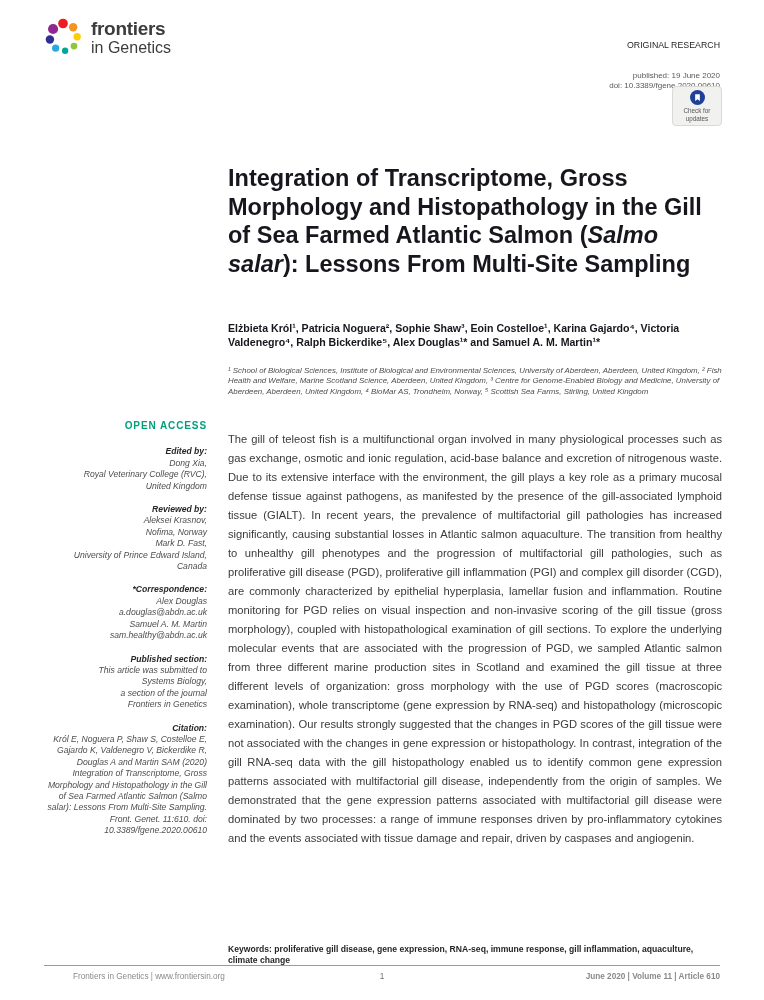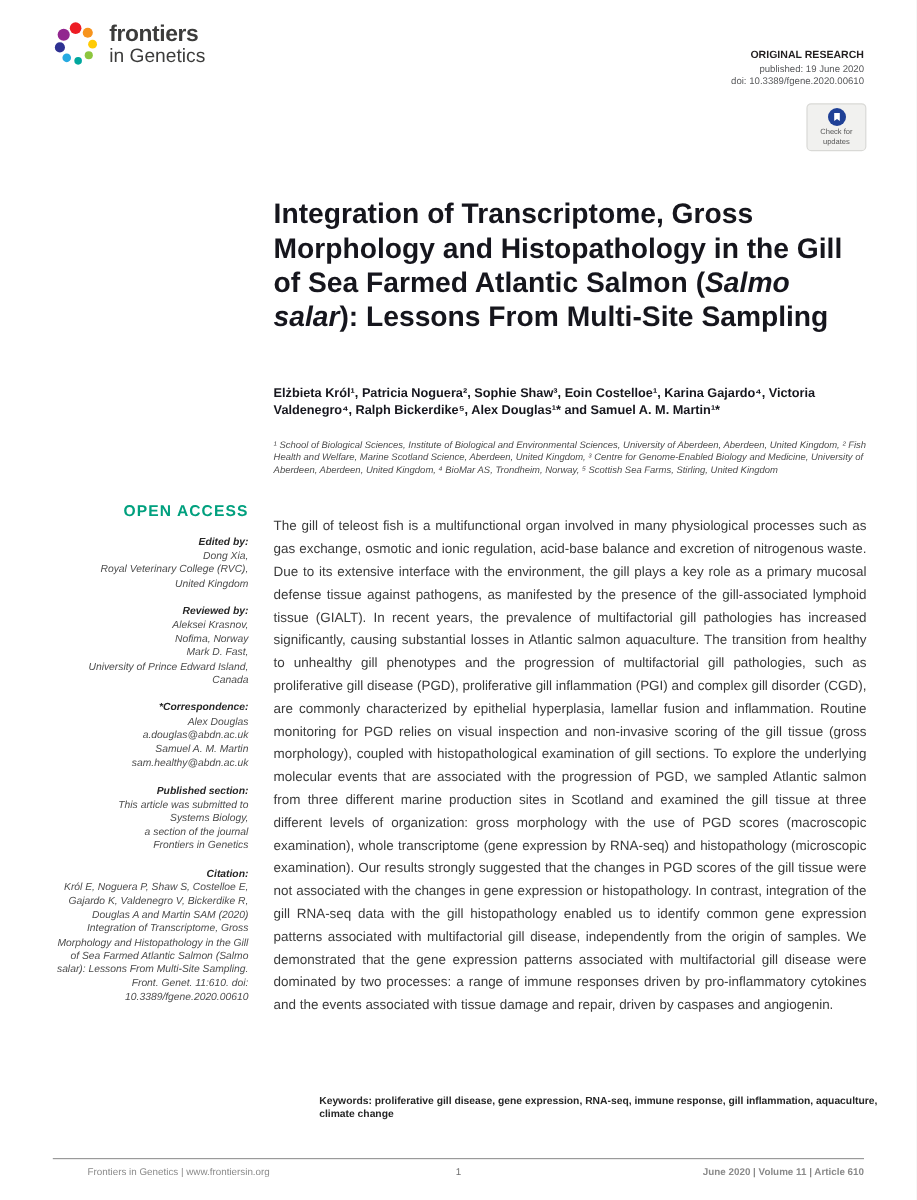--- a/index.html
+++ b/index.html
@@ -14,21 +14,21 @@
     font-family: "Liberation Sans", sans-serif;
     overflow: hidden;
   }
 
   
   .logo { position: absolute; left: 44px; top: 18px; display: flex; align-items: center; gap: 9px; }
   .logo-text .l1 { font-size: 19px; font-weight: 700; color: #3c3c3b; line-height: 20px; letter-spacing: -0.3px; }
   .logo-text .l2 { font-size: 16px; font-weight: 400; color: #3c3c3b; line-height: 17px; }
 
   .header-meta { position: absolute; right: 44px; top: 40px; text-align: right; font-size: 8px; color: #58595b; line-height: 10.5px; }
-  .article-type { font-size: 8.8px; font-weight: 700; color: #231f20; margin-bottom: 2px; }
+  .article-type { font-size: 8.8px; font-weight: 400; color: #231f20; margin-bottom: 20px; }
 
   .check-updates {
     position: absolute; left: 672px; top: 86px; width: 50px; height: 40px;
     background: #f1f1ef; border: 1px solid #d9d9d6; border-radius: 4px;
     display: flex; flex-direction: column; align-items: center; justify-content: center; gap: 2px;
     cursor: pointer;
   }
   .crossmark-circle { width: 15px; height: 15px; border-radius: 50%; background: #1f4096; display: flex; align-items: center; justify-content: center; }
   .check-text { font-size: 6.3px; color: #555; text-align: center; line-height: 7.2px; white-space: pre-line; }
 
@@ -41,32 +41,32 @@
     font-size: 10.6px; font-weight: 700; color: #16161d; line-height: 13.5px; }
 
   .affiliations { position: absolute; left: 228px; top: 366px; width: 494px;
     font-size: 7.9px; font-style: italic; color: #4d4d4d; line-height: 10.3px; }
 
   
   .sidebar { position: absolute; left: 44px; top: 420px; width: 163px; text-align: right;
     font-size: 8.6px; font-style: italic; color: #4d4d4d; line-height: 11.4px; }
   .sb-block { margin-bottom: 12px; }
   .sb-label { font-weight: 700; color: #262626; }
-  .open-access { font-style: normal; font-weight: 700; font-size: 13px; letter-spacing: 0.9px;
+  .open-access { font-style: normal; font-weight: 700; font-size: 10px; letter-spacing: 0.9px;
     color: #00a07e; margin-bottom: 15px; }
   .pre { white-space: pre-line; }
   .sb-line .sb-label { display: inline; }
   .sb-line span { display: inline; }
 
   
   .abstract { position: absolute; left: 228px; top: 430px; width: 494px; margin: 0;
     font-size: 11.2px; line-height: 19px; text-align: justify; color: #3a3a3a; }
 
-  .keywords { position: absolute; left: 228px; top: 912px; width: 494px;
-    font-size: 8.6px; font-weight: 700; color: #262626; line-height: 11px; margin-left: 38px; }
+  .keywords { position: absolute; left: 228px; top: 944px; width: 494px;
+    font-size: 8.6px; font-weight: 700; color: #262626; line-height: 11px; }
 
   
   .footer-rule { position: absolute; left: 44px; right: 44px; top: 965px; border-top: 1px solid #9a9a9a; height: 0; }
   .footer { position: absolute; left: 44px; right: 44px; top: 972px; height: 14px;
     font-size: 8.2px; color: #8a8a8a; }
   .footer-left { position: absolute; left: 0; top: 0; padding-left: 29px; }
   .footer-center { position: absolute; left: 0; right: 0; top: 0; text-align: center; color: #6e6e6e; }
   .footer-right { position: absolute; right: 0; top: 0; font-weight: bold; }
 </style>
 </head>

